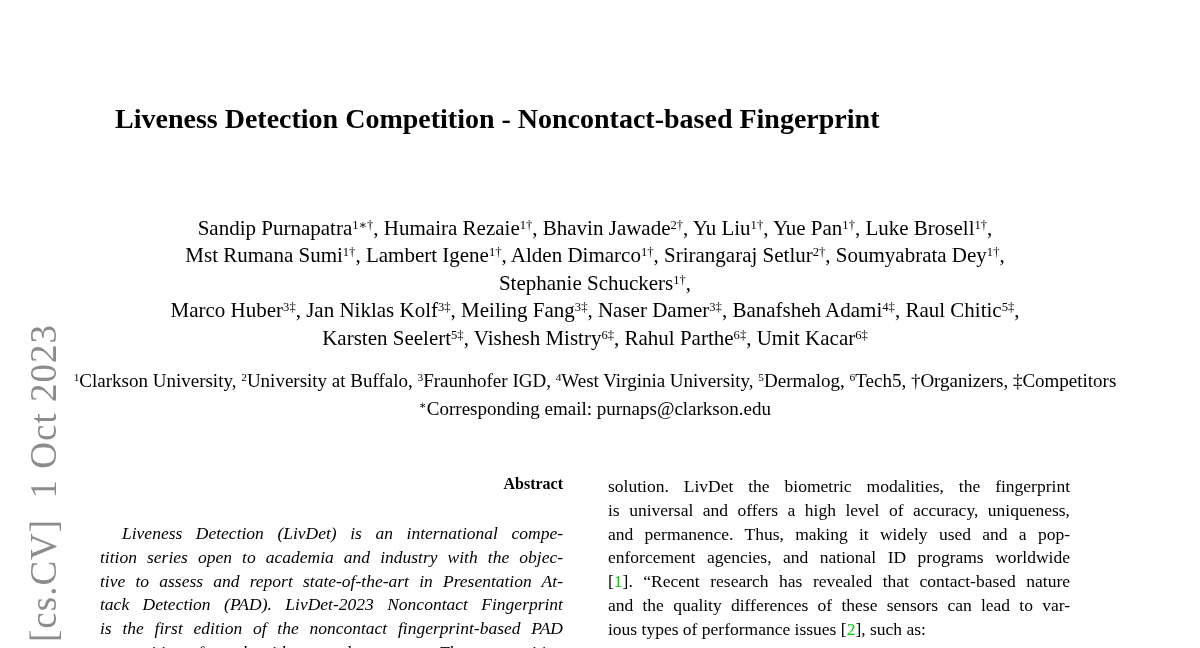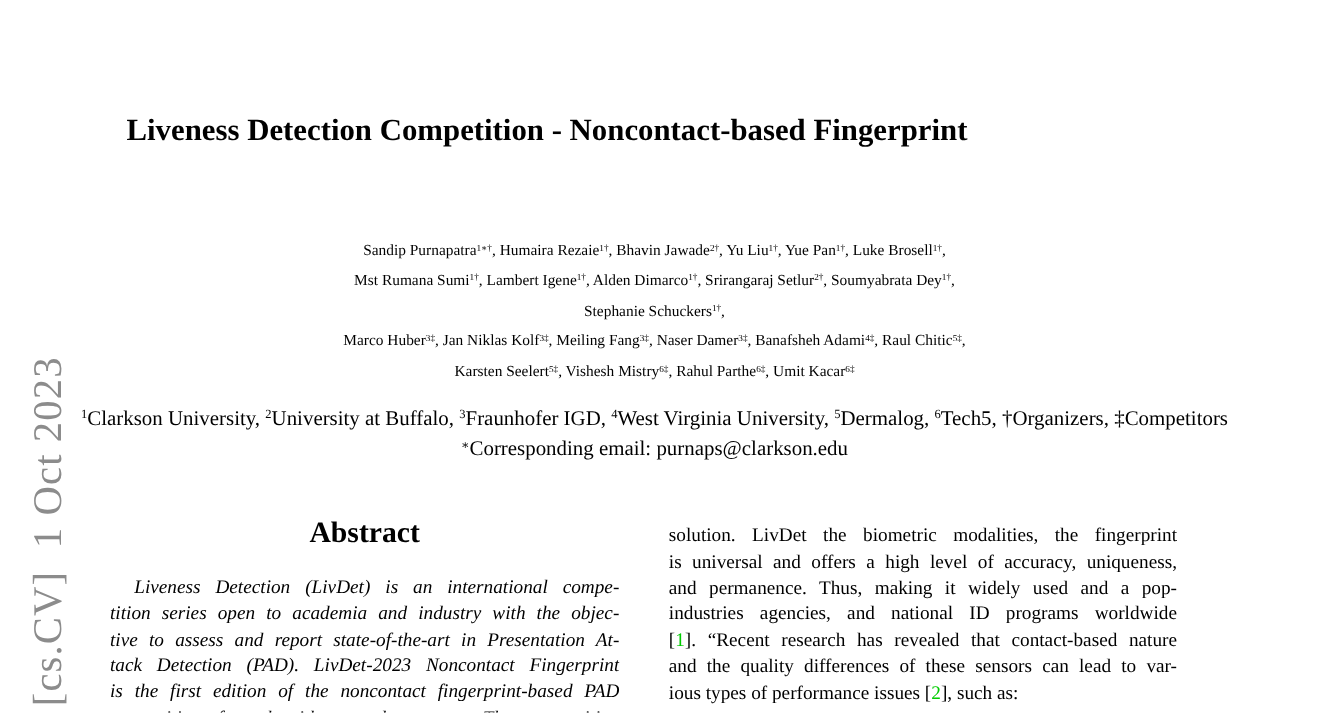--- a/index.html
+++ b/index.html
@@ -13,32 +13,32 @@
     transform:rotate(-90deg); transform-origin:0 0;
     white-space:pre; font-size:37px; line-height:44px; letter-spacing:1px;
     color:#8c8c8c;
   }
   .title{
     position:absolute; top:100px; left:115px; width:940px;
     text-align:left; font-weight:bold; font-size:28px; line-height:37px;
   }
   .authors{
     position:absolute; top:215px; left:100px; width:990px;
-    text-align:center; font-size:14px; line-height:27.4px;
+    text-align:center; font-size:21px; line-height:27.4px;
   }
   .frontnotes{
     position:absolute; top:367px; left:50px; width:1090px;
     text-align:center; font-size:19px; line-height:27.5px;
   }
   sup{font-size:0.6em; line-height:0; vertical-align:0.5em;}
   .col{position:absolute; width:463px; font-size:17.5px; line-height:23.8px;}
   .col-left{left:100px; top:470px;}
   .col-right{left:608px; top:475px; width:462px;}
   .abstract-heading{
-    text-align:center; font-weight:bold; font-size:27px; line-height:28px;
+    text-align:right; font-weight:bold; font-size:16px; line-height:28px;
     height:52px;
   }
   .abstract-lines{font-style:italic;}
   .jline{
     text-align:justify; text-align-last:justify; -moz-text-align-last:justify;
     height:23.8px; overflow:hidden; white-space:nowrap;
   }
   .jline.para-end{text-align-last:left;}
   .indent1{padding-left:22px;}
   .cite{color:#00cc00;}
@@ -77,20 +77,20 @@
       <div class="jline">is the first edition of the noncontact fingerprint-based PAD</div>
       <div class="jline">competition for algorithms and systems. The competition</div>
     </div>
   </div>
 
   <div class="col col-right">
     <div>
       <div class="jline">solution. LivDet the biometric modalities, the fingerprint</div>
       <div class="jline">is universal and offers a high level of accuracy, uniqueness,</div>
       <div class="jline">and permanence. Thus, making it widely used and a pop-</div>
-      <div class="jline">industries agencies, and national ID programs worldwide</div>
+      <div class="jline">enforcement agencies, and national ID programs worldwide</div>
       <div class="jline">[<span class="cite">1</span>]. “Recent research has revealed that contact-based nature</div>
       <div class="jline">and the quality differences of these sensors can lead to var-</div>
       <div class="jline para-end">ious types of performance issues [<span class="cite">2</span>], such as:</div>
     </div>
   </div>
 
 </div>
 
 </body></html>

